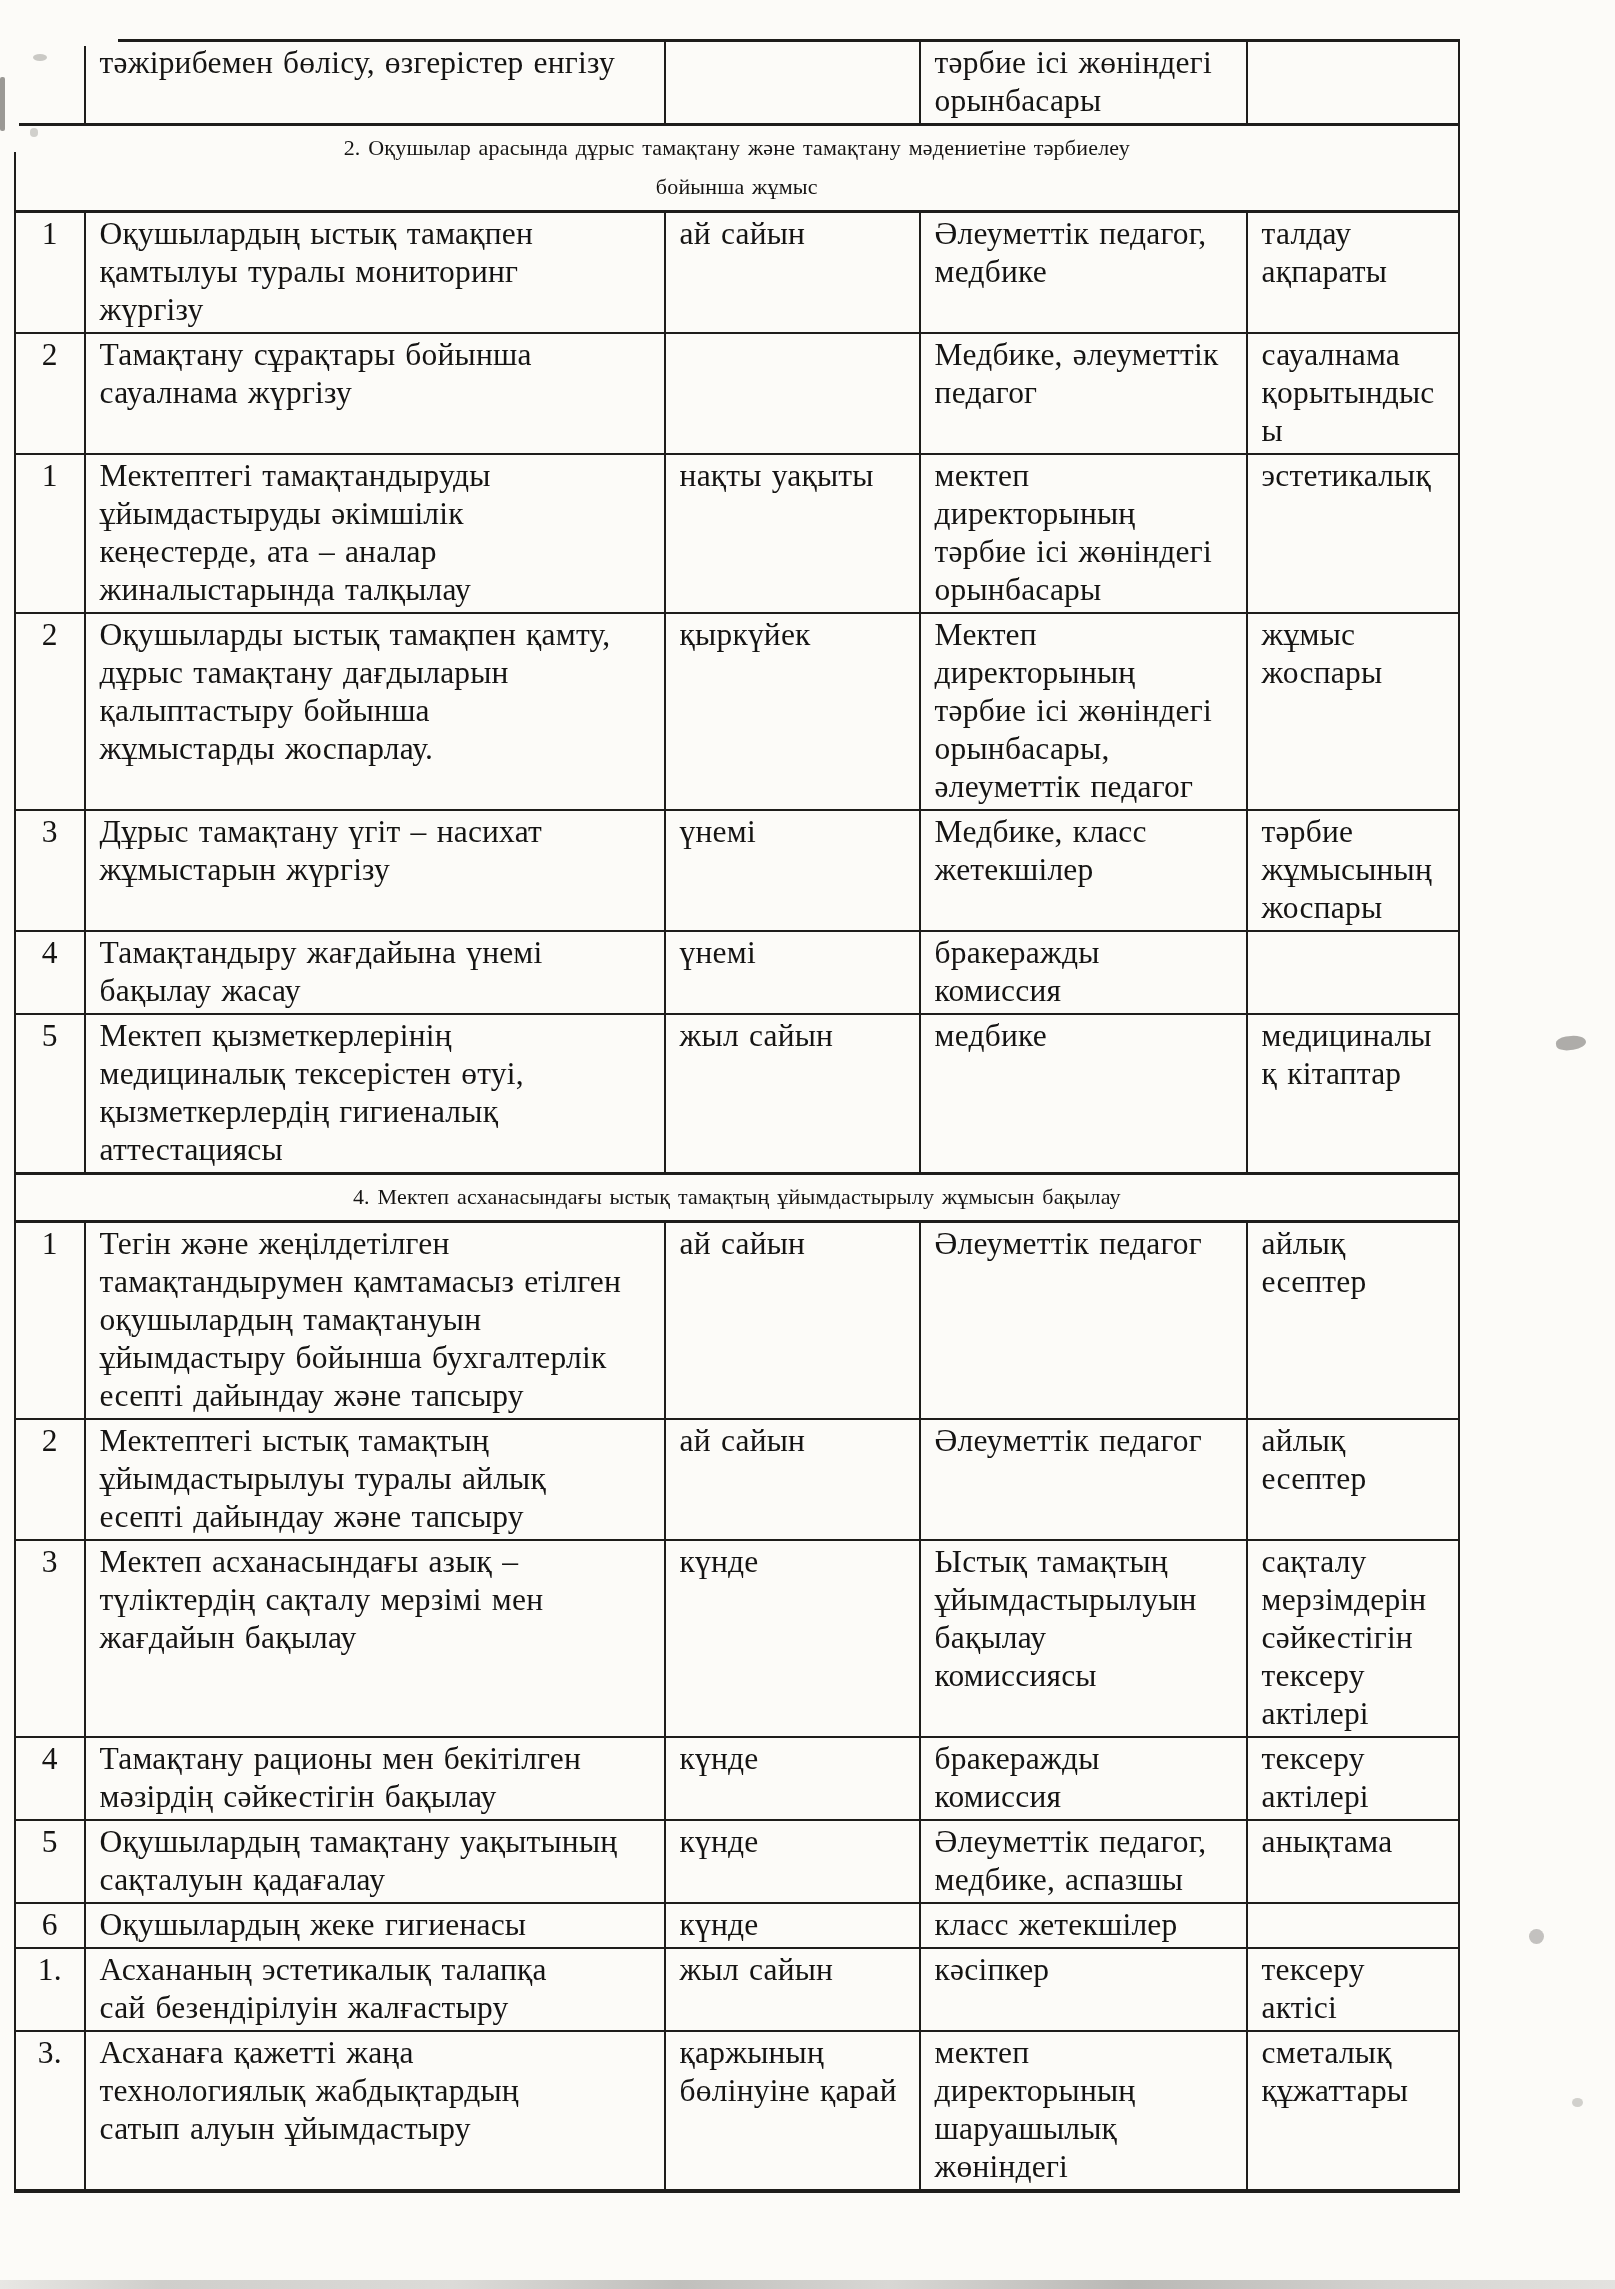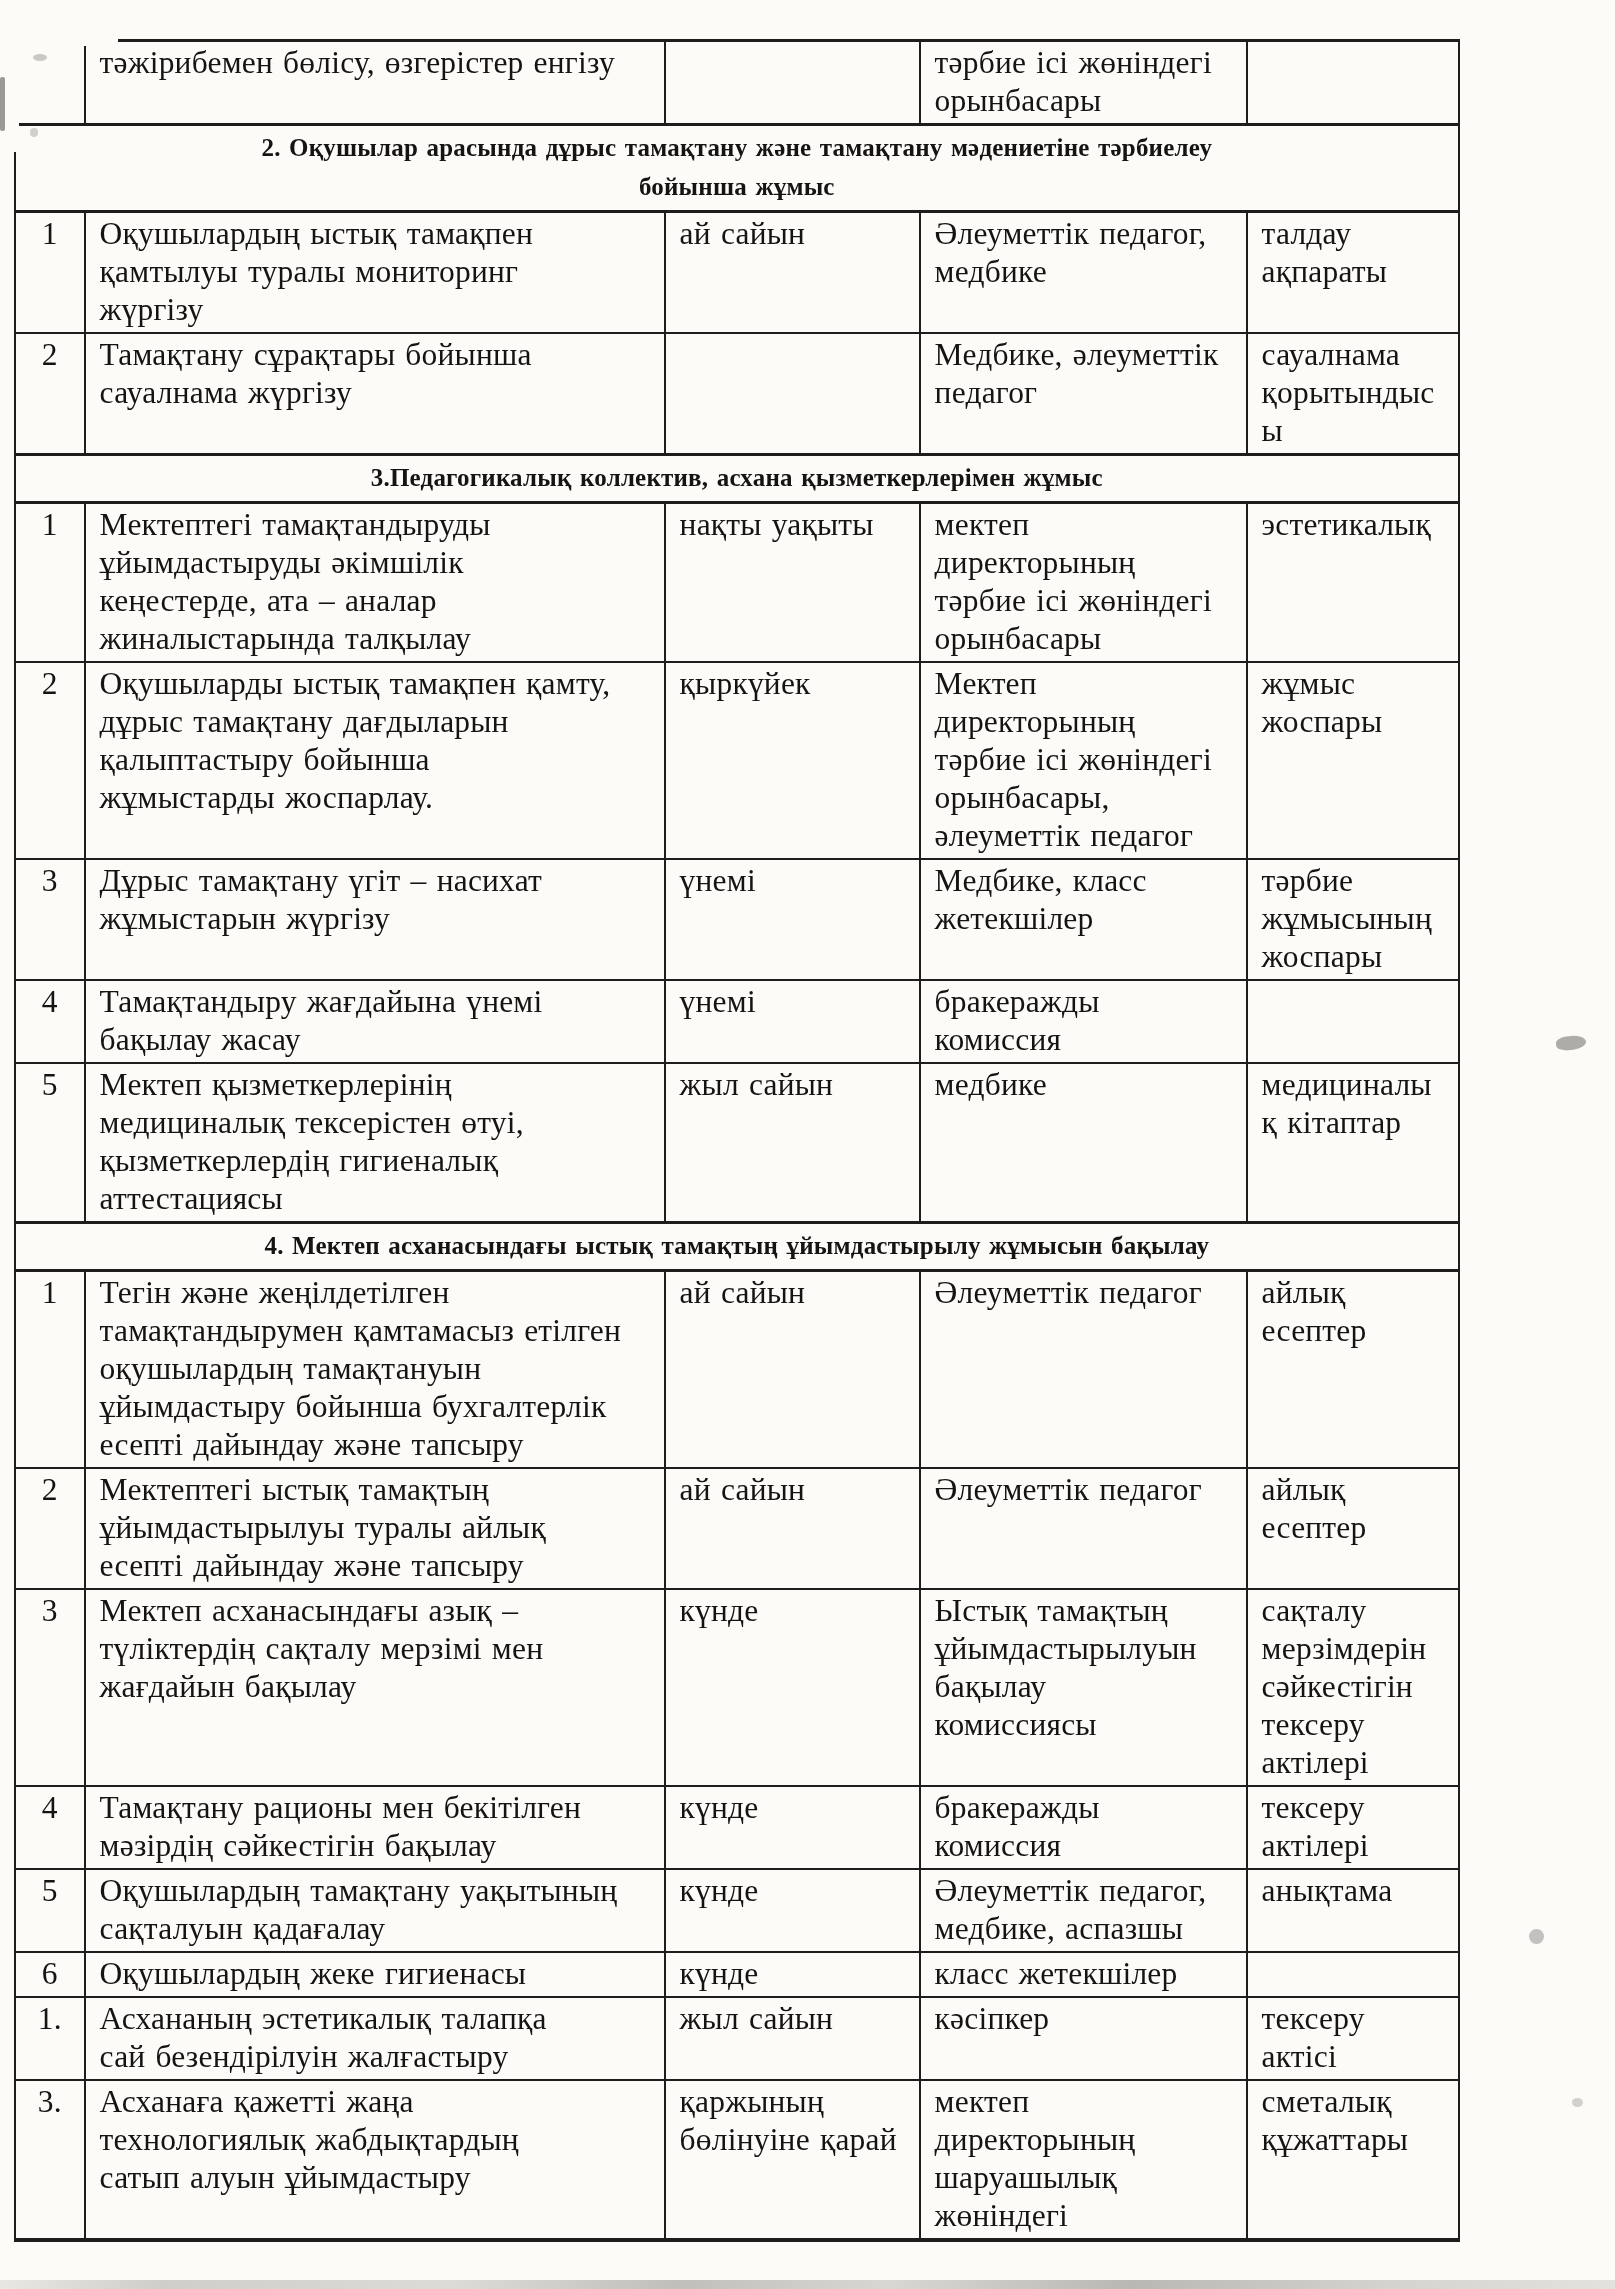--- a/index.html
+++ b/index.html
@@ -33,23 +33,23 @@
     font-size:31.5px;
     line-height:38px;
     padding:2px 9.9px 3px 13.8px;
     white-space:pre-line;
     letter-spacing:0.2px;
     word-spacing:2px;
   }
   td.num{text-align:center;padding-left:2px;padding-right:2px;}
   tr.cont-row td{border-top:3.9px solid var(--line);}
   tr.section-row td{
-    font-weight:bold;
+    font-weight:normal;
     text-align:center;
-    font-size:25px;
+    font-size:22px;
     line-height:39px;
     padding:2px 25.6px 3.9px;
     border-top:3px solid var(--line);
     border-bottom:3px solid var(--line);
   }
   tr:last-child td{border-bottom:4.9px solid var(--line);}
   
   .patch{position:absolute;background:var(--page-bg);}
   .speck{position:absolute;border-radius:50%;background:#6e6c68;}
   .edge-sliver{position:absolute;left:0;width:4.9px;background:#5a5954;opacity:.6;border-radius:2px;}
@@ -99,23 +99,20 @@
           <td class="num">2</td>
           <td class="task">Тамақтану сұрақтары бойынша
 сауалнама жүргізу</td>
           <td class="timing"></td>
           <td class="resp">Медбике, әлеуметтік
 педагог</td>
           <td class="result">сауалнама
 қорытындыс
 ы</td>
         </tr>
-        <tr class="section-row">
-          <td colspan="5">3.Педагогикалық коллектив, асхана  қызметкерлерімен жұмыс</td>
-        </tr>
         <tr>
           <td class="num">1</td>
           <td class="task">Мектептегі тамақтандыруды
 ұйымдастыруды әкімшілік
 кеңестерде, ата – аналар
 жиналыстарында талқылау</td>
           <td class="timing">нақты уақыты</td>
           <td class="resp">мектеп
 директорының
 тәрбие ісі жөніндегі

